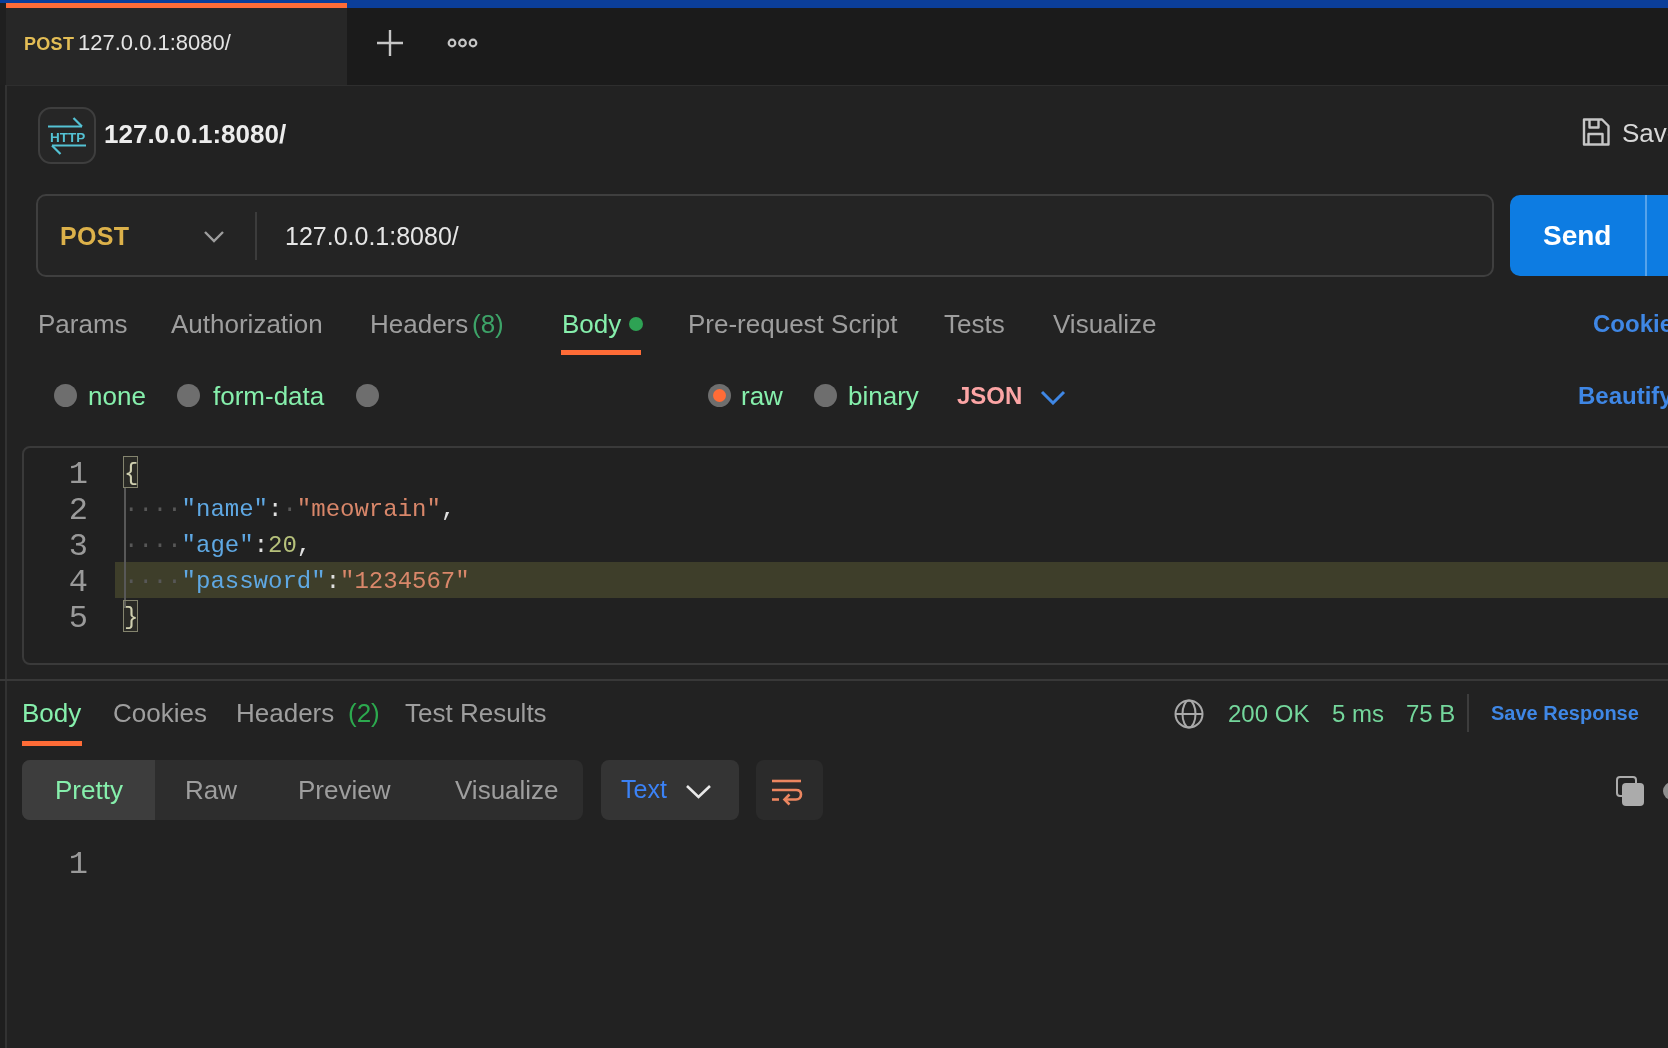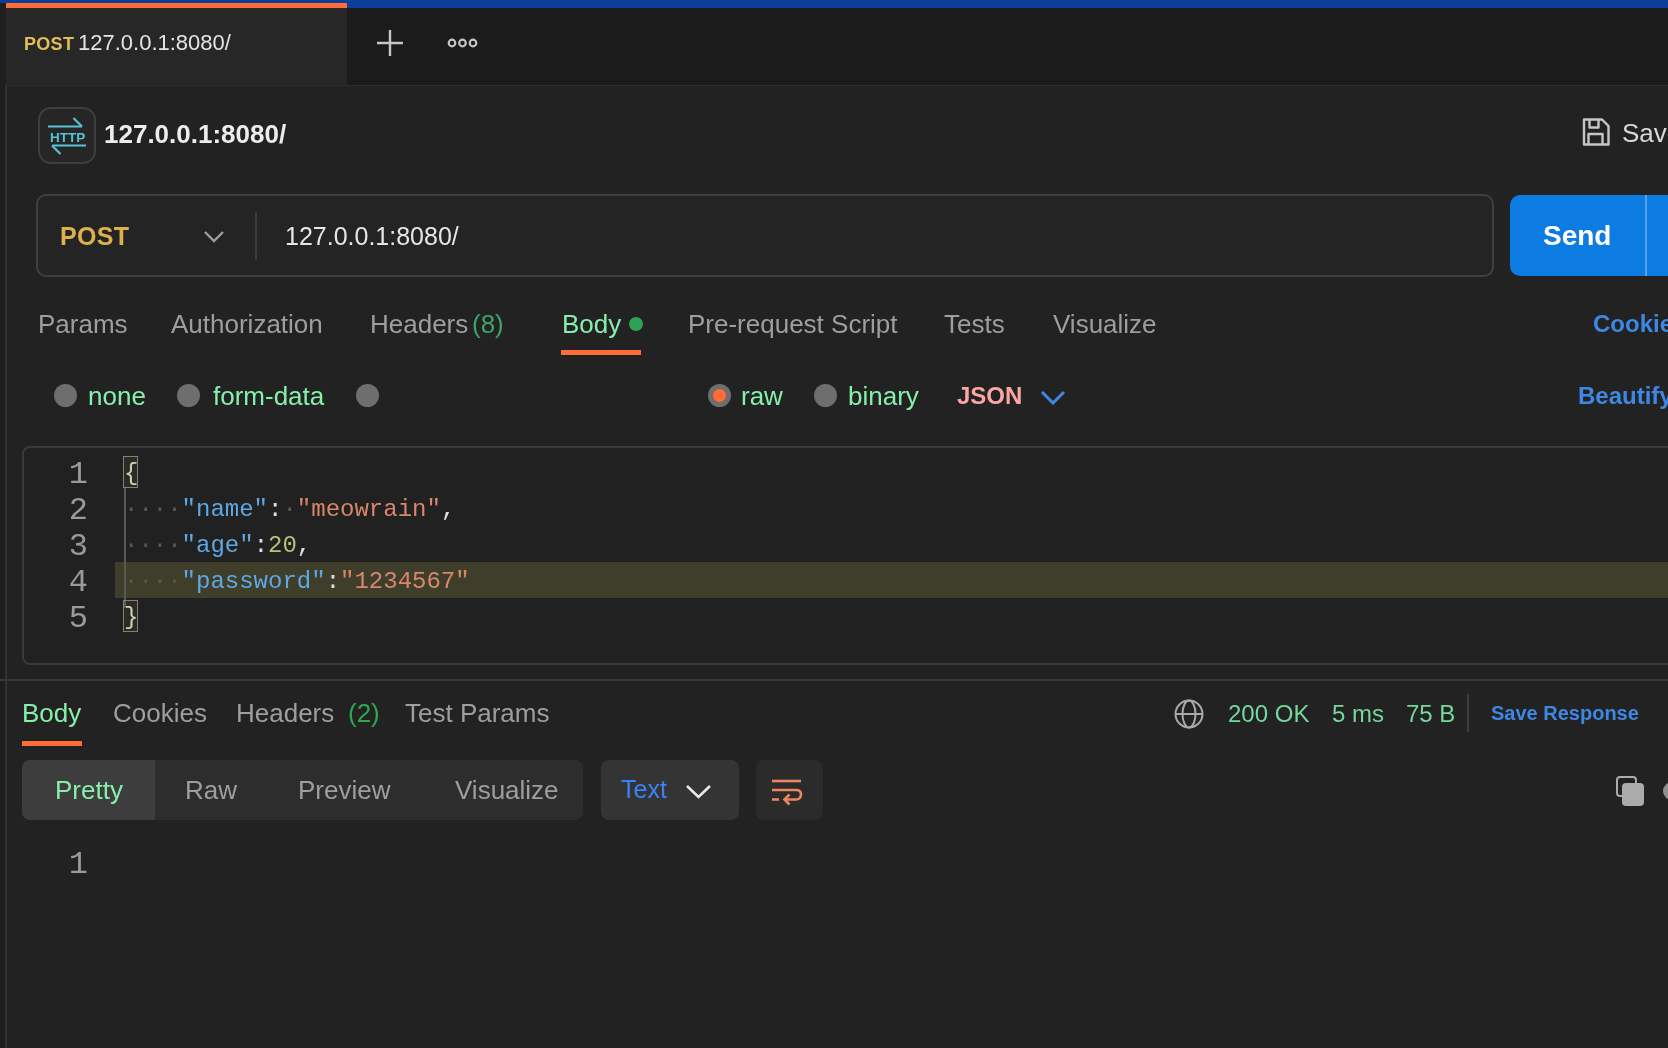--- a/index.html
+++ b/index.html
@@ -127,21 +127,21 @@
   <div class="ab code" style="left:124px;top:526px;"><span class="cd">····</span><span class="ck">"age"</span><span class="cp">:</span><span class="cn">20</span><span class="cp">,</span></div>
   <div class="ab code" style="left:124px;top:562px;"><span class="cd">····</span><span class="ck">"password"</span><span class="cp">:</span><span class="cv">"1234567"</span></div>
 
   <div class="ab" style="left:0;top:679px;width:1668px;height:2px;background:#383838;"></div>
 
   <div class="ab t29 white" style="left:22px;top:700px;">Body</div>
   <div class="ab" style="left:22px;top:741px;width:60px;height:5px;background:#ff6c37;"></div>
   <div class="ab t29" style="left:113px;top:700px;">Cookies</div>
   <div class="ab t29" style="left:236px;top:700px;">Headers</div>
   <div class="ab t29" style="left:348px;top:700px;color:#2ca94e;">(2)</div>
-  <div class="ab t29" style="left:405px;top:700px;">Test Params</div>
+  <div class="ab t29" style="left:405px;top:700px;">Test Results</div>
 
   <svg class="ab" style="left:1172px;top:697px;" width="34" height="34" viewBox="0 0 34 34">
     <g stroke="#a9a9a9" stroke-width="2" fill="none">
       <circle cx="17" cy="17" r="13.5"></circle>
       <ellipse cx="17" cy="17" rx="6.5" ry="13.5"></ellipse>
       <path d="M3.5 17 H30.5"></path>
     </g>
   </svg>
   <div class="ab mint" style="left:1228px;top:702px;font-size:24px;line-height:24px;white-space:pre;">200 OK</div>
   <div class="ab mint" style="left:1332px;top:702px;font-size:24px;line-height:24px;white-space:pre;">5 ms</div>

